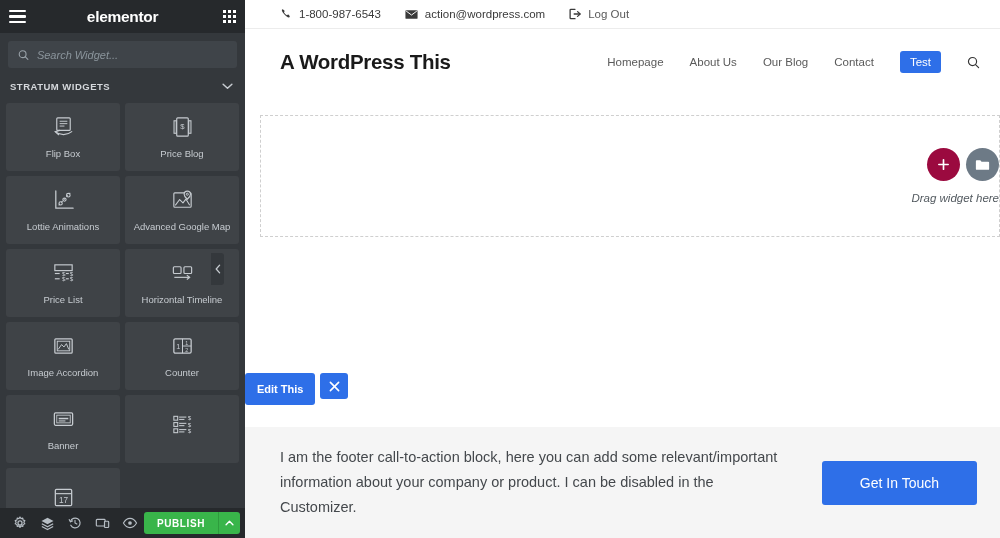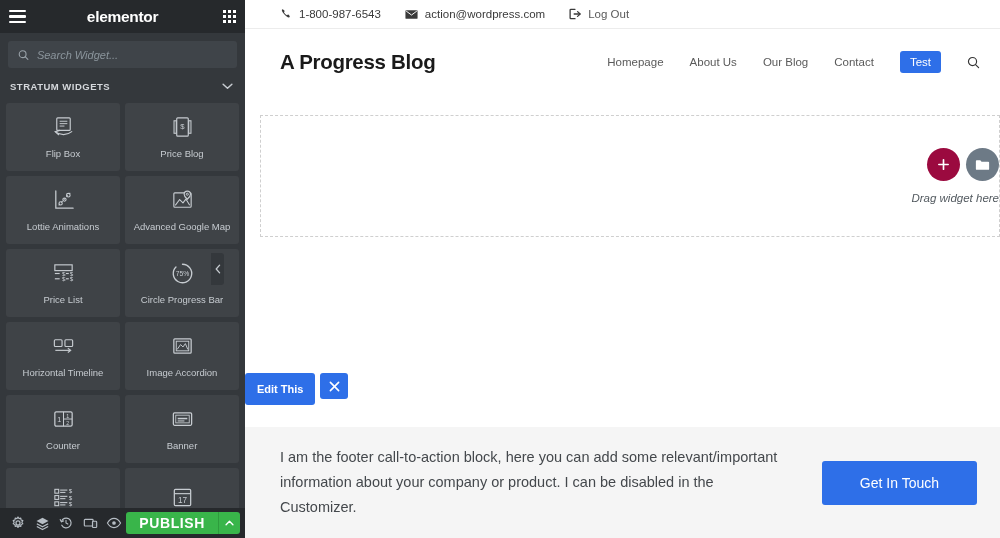--- a/index.html
+++ b/index.html
@@ -71,21 +71,21 @@
     height: 30px; background: #26292c; display: flex; align-items: center;
     padding: 0 0 0 6px; gap: 0px; flex: none; position: relative; z-index: 30;
   }
   .foot-ico { width: 29px; height: 30px; display: flex; align-items: center;
     justify-content: center; cursor: pointer; }
   #publish-btn {
     margin-left: auto; display: flex; height: 22px; align-items: stretch;
     margin-right: 5px;
   }
   #publish-main {
-    background: #39b54a; color: #fff; font-size: 14px; font-weight: bold;
+    background: #39b54a; color: #fff; font-size: 10px; font-weight: bold;
     letter-spacing: 0.6px; display: flex; align-items: center; justify-content: center;
     padding: 8px 13px; border-radius: 3px 0 0 3px; cursor: pointer;
   }
   #publish-arrow {
     background: #39b54a; border-left: 1px solid #2e9c3d; width: 22px;
     border-radius: 0 3px 3px 0; display: flex; align-items: center;
     justify-content: center; cursor: pointer;
   }
 
   
@@ -249,27 +249,20 @@
             <line x1="15.5" y1="13" x2="18.5" y2="13" stroke="#c7ccd1" stroke-width="1.2"></line>
             <text x="19.5" y="15.4" font-size="6.5" fill="#c7ccd1" font-family="Liberation Sans">$</text>
             <line x1="4" y1="18.5" x2="9" y2="18.5" stroke="#c7ccd1" stroke-width="1.2"></line>
             <text x="11.5" y="20.9" font-size="6.5" fill="#c7ccd1" font-family="Liberation Sans">$</text>
             <line x1="15.5" y1="18.5" x2="18.5" y2="18.5" stroke="#c7ccd1" stroke-width="1.2"></line>
             <text x="19.5" y="20.9" font-size="6.5" fill="#c7ccd1" font-family="Liberation Sans">$</text>
           </svg>
           <span class="wlabel">Price List</span>
         </div>
 
-        <div class="widget-card">
-          <svg width="25" height="25" viewBox="0 0 26 26">
-            <path d="M13 3.4 a9.6 9.6 0 1 1 -6.8 2.8" fill="none" stroke="#c7ccd1" stroke-width="1.4" stroke-linecap="round"></path>
-            <text x="13" y="15.6" font-size="7" fill="#c7ccd1" text-anchor="middle" font-family="Liberation Sans">75%</text>
-          </svg>
-          <span class="wlabel">Circle Progress Bar</span>
-        </div>
 
         <div class="widget-card">
           <svg width="25" height="25" viewBox="0 0 26 26">
             <rect x="3.5" y="6" width="8" height="7" rx="1" fill="none" stroke="#c7ccd1" stroke-width="1.2"></rect>
             <rect x="14.5" y="6" width="8" height="7" rx="1" fill="none" stroke="#c7ccd1" stroke-width="1.2"></rect>
             <line x1="4.5" y1="17" x2="20" y2="17" stroke="#c7ccd1" stroke-width="1.2"></line>
             <polyline points="17.5,14.8 20.6,17 17.5,19.2" fill="none" stroke="#c7ccd1" stroke-width="1.2" stroke-linejoin="round"></polyline>
           </svg>
           <span class="wlabel">Horizontal Timeline</span>
         </div>
@@ -405,21 +398,21 @@
         <svg width="12" height="12" viewBox="0 0 14 14">
           <path d="M7 1.5 H2.2 a0.9 0.9 0 0 0 -0.9 0.9 V11.6 a0.9 0.9 0 0 0 0.9 0.9 H7" fill="none" stroke="#3a3a3a" stroke-width="1.5" stroke-linecap="round"></path>
           <line x1="6" y1="7" x2="12.6" y2="7" stroke="#3a3a3a" stroke-width="1.5" stroke-linecap="round"></line>
           <polyline points="10,4.2 13,7 10,9.8" fill="none" stroke="#3a3a3a" stroke-width="1.5" stroke-linecap="round" stroke-linejoin="round"></polyline>
         </svg>
         <span>Log Out</span>
       </div>
     </div>
 
     <div id="sitehead">
-      <div id="sitetitle">A Progress Blog</div>
+      <div id="sitetitle">A WordPress This</div>
       <div id="nav">
         <span class="nav-link">Homepage</span>
         <span class="nav-link">About Us</span>
         <span class="nav-link">Our Blog</span>
         <span class="nav-link">Contact</span>
         <span class="nav-btn">Test</span>
         <span style="display:flex;align-items:center;">
           <svg width="13" height="13" viewBox="0 0 16 16">
             <circle cx="6.8" cy="6.8" r="5" fill="none" stroke="#333" stroke-width="1.4"></circle>
             <line x1="10.5" y1="10.5" x2="14.3" y2="14.3" stroke="#333" stroke-width="1.4" stroke-linecap="round"></line>

